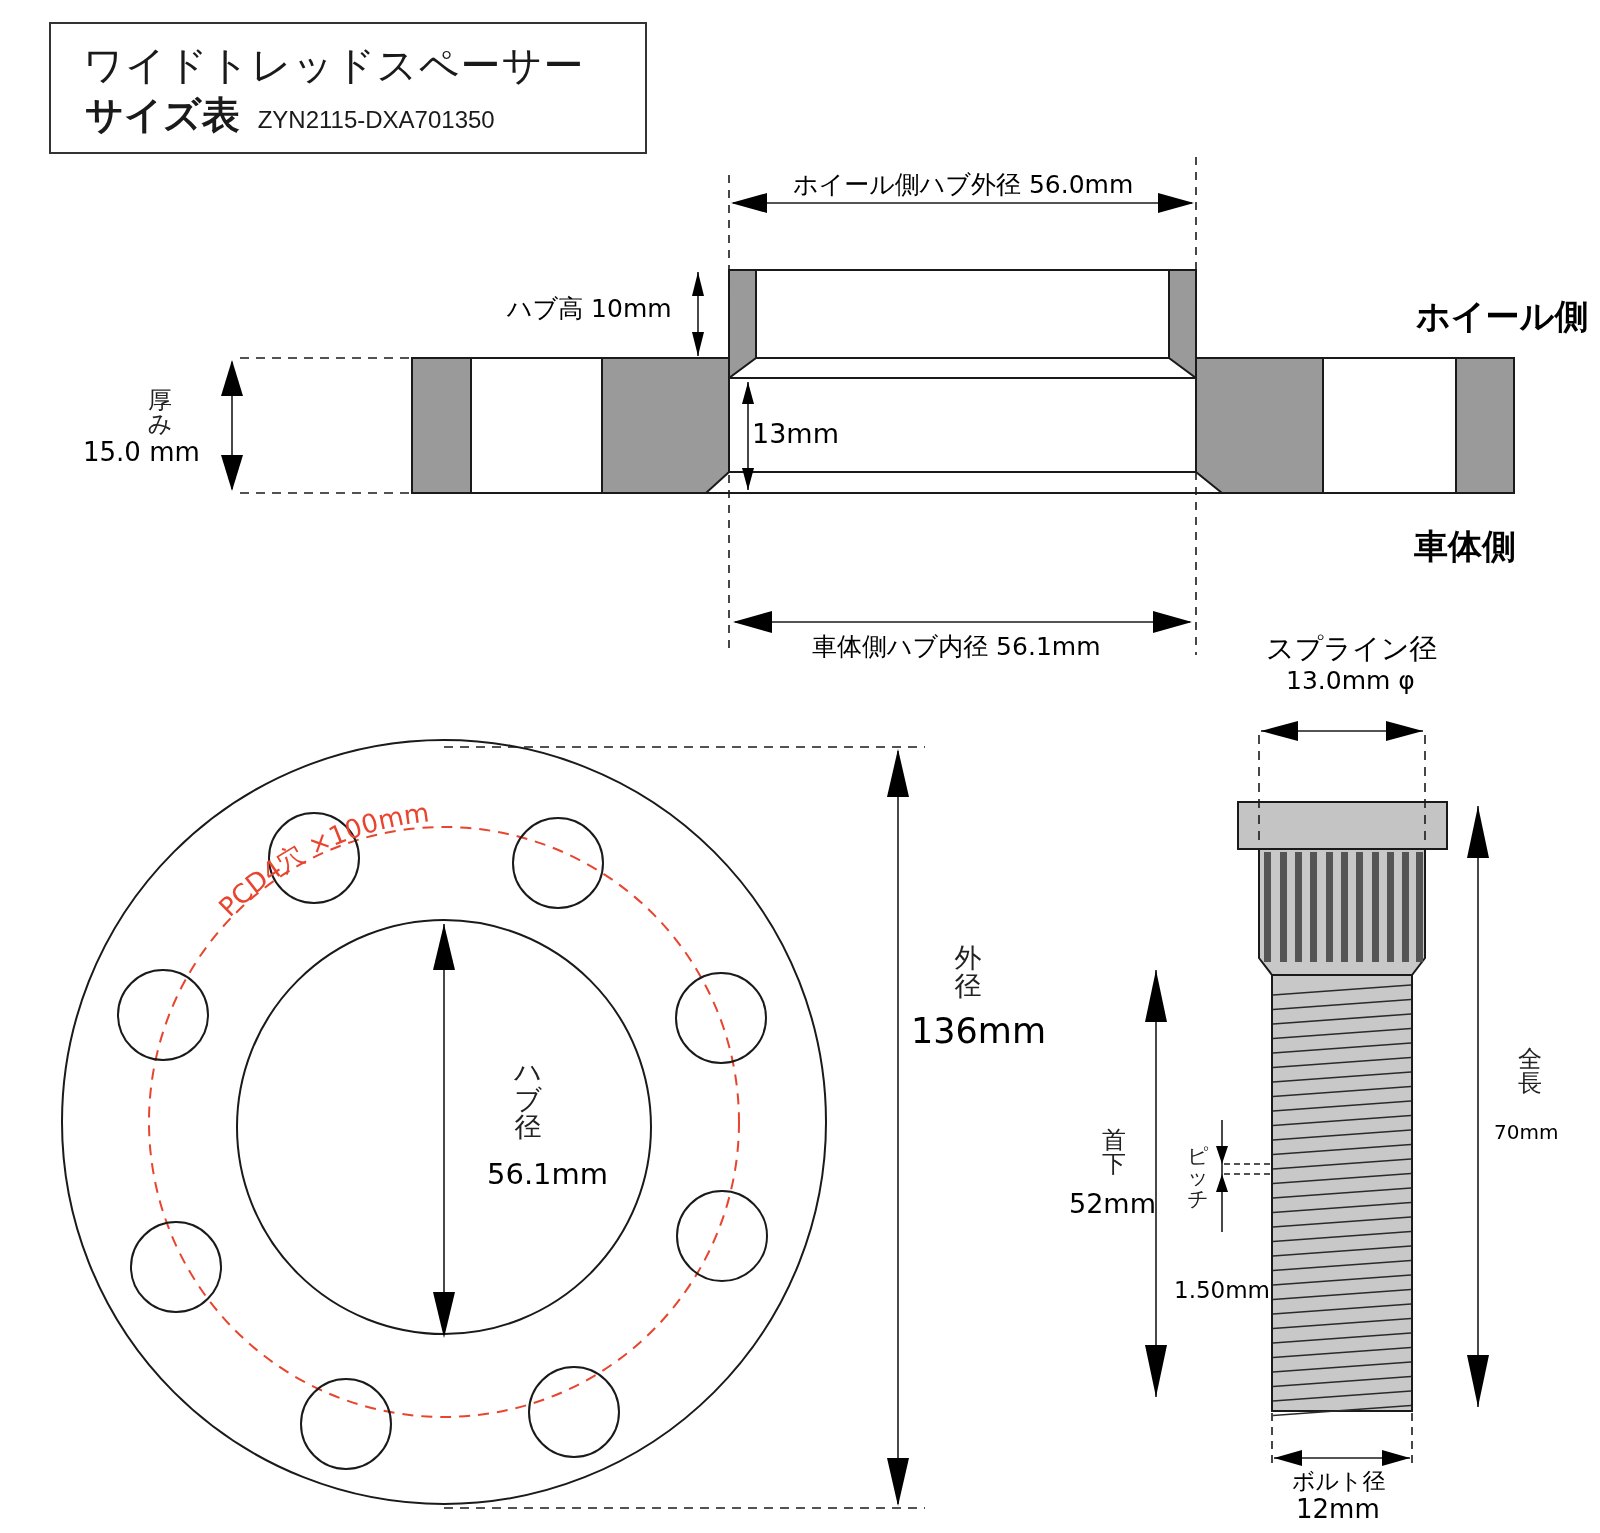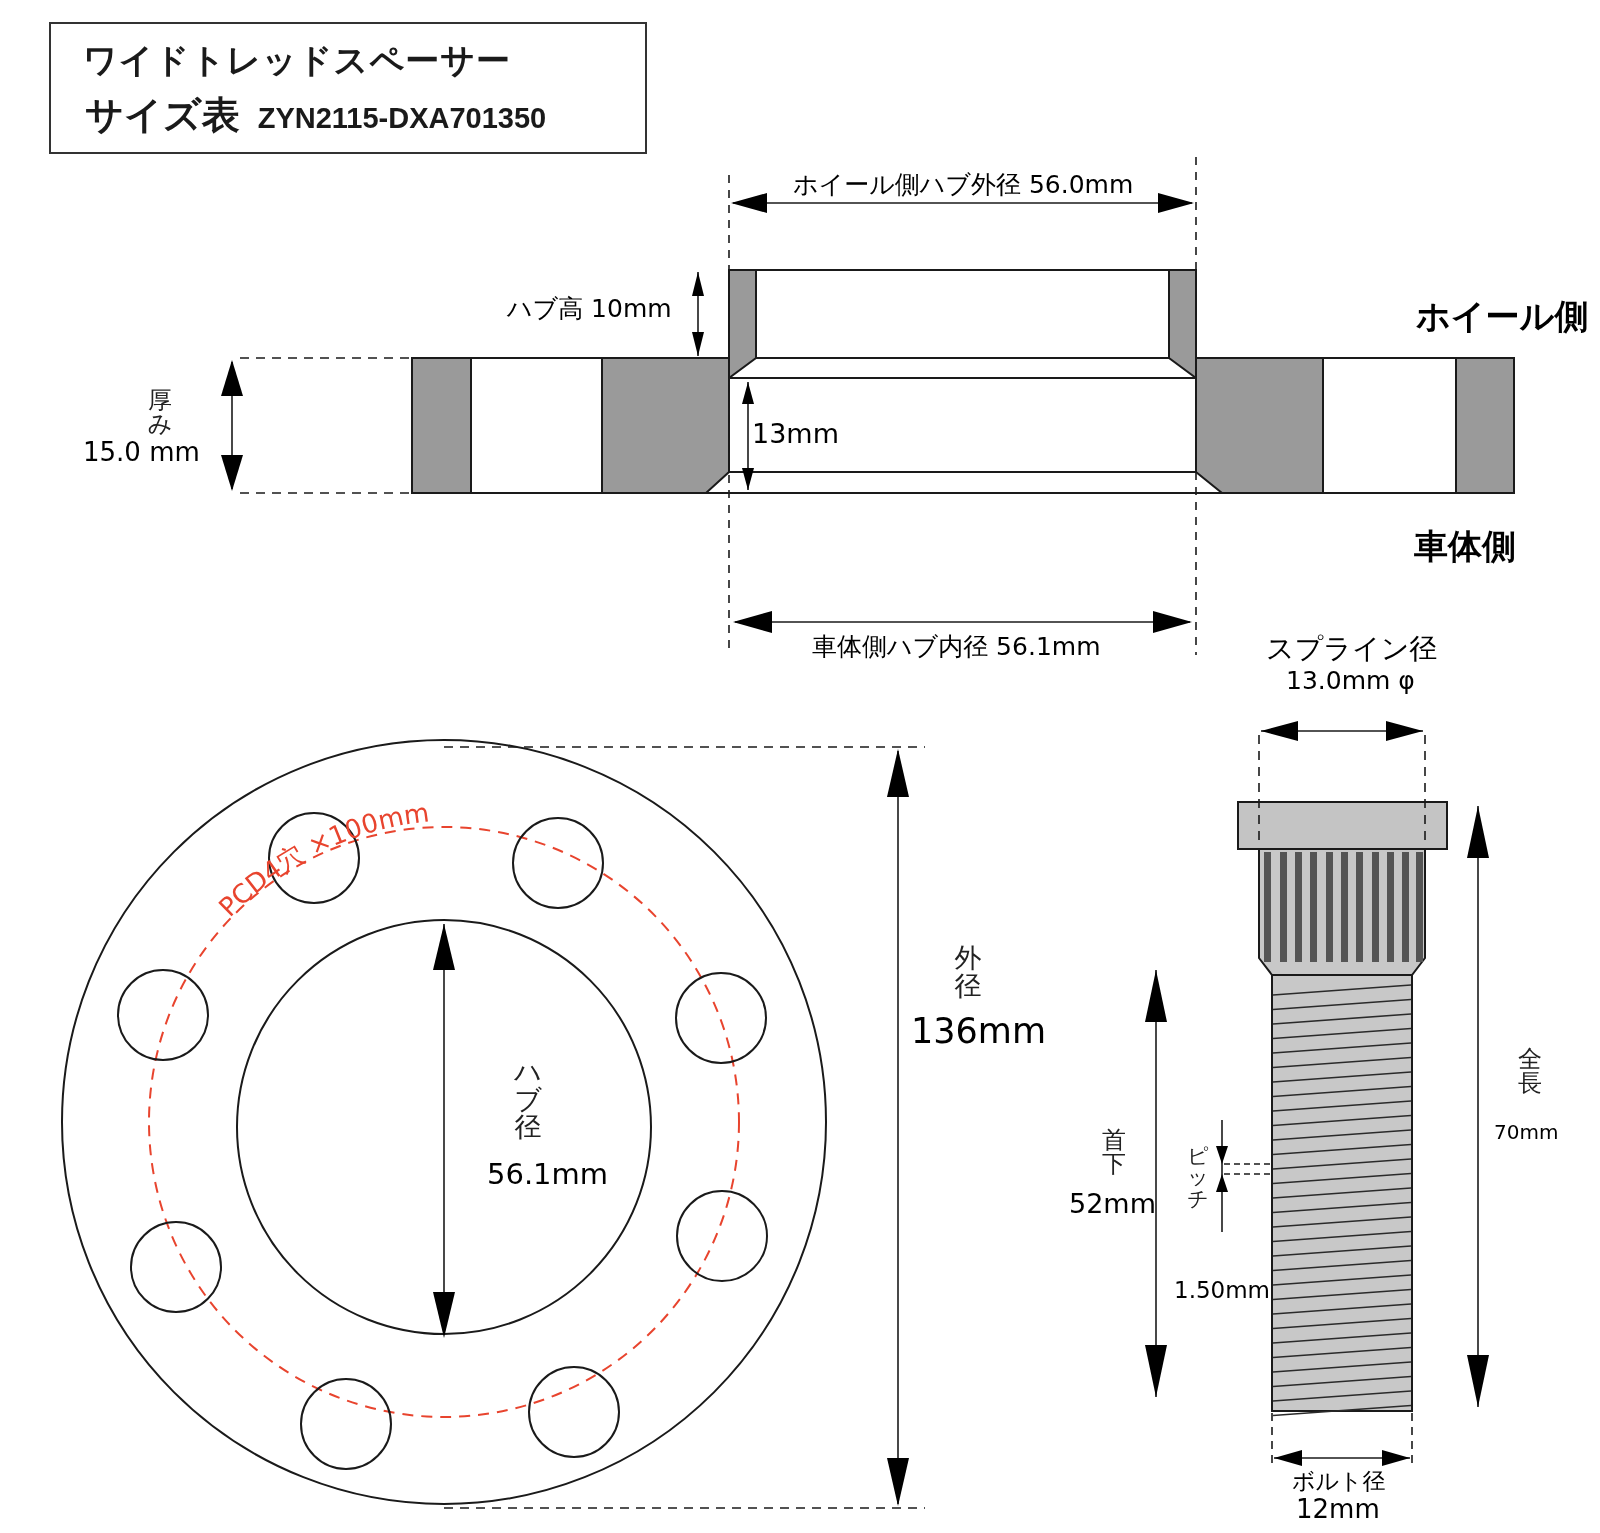--- a/index.html
+++ b/index.html
@@ -1,21 +1,21 @@
 <!DOCTYPE html>
 <html><head>
 <meta charset="utf-8">
 <style>
   html,body{margin:0;padding:0;background:#ffffff;}
   body{width:1600px;height:1533px;position:relative;overflow:hidden;font-family:"DejaVu Sans","Liberation Sans",sans-serif;color:#1a1a1a;}
   #diagram{position:absolute;left:0;top:0;}
   .title-box{position:absolute;left:49px;top:22px;width:598px;height:132px;border:2px solid #333;box-sizing:border-box;background:#fff;}
-  .title-line1{position:absolute;left:32px;top:14px;font-size:34px;font-weight:bold;letter-spacing:1px;white-space:nowrap;}
+  .title-line1{position:absolute;left:32px;top:14px;font-size:40px;font-weight:normal;letter-spacing:1px;white-space:nowrap;}
   .title-line2{position:absolute;left:34px;top:66px;font-size:38px;font-weight:bold;white-space:nowrap;}
-  .title-code{font-size:29px;font-weight:bold;margin-left:18px;font-family:"Liberation Sans",sans-serif;}
+  .title-code{font-size:24px;font-weight:normal;margin-left:18px;font-family:"Liberation Sans",sans-serif;}
   .lbl{position:absolute;white-space:nowrap;color:#000000;font-family:"DejaVu Sans",sans-serif;}
   .vlbl{position:absolute;text-align:center;line-height:1.02;color:#222;font-family:"DejaVu Sans",sans-serif;}
   .big{font-size:34px;font-weight:bold;}
 </style>
 </head>
 <body>
 
 <svg id="diagram" width="1600" height="1533" viewBox="0 0 1600 1533" xmlns="http://www.w3.org/2000/svg">
   <defs>
     <marker id="ah" markerWidth="10" markerHeight="10" refX="9" refY="5" orient="auto" markerUnits="userSpaceOnUse">

